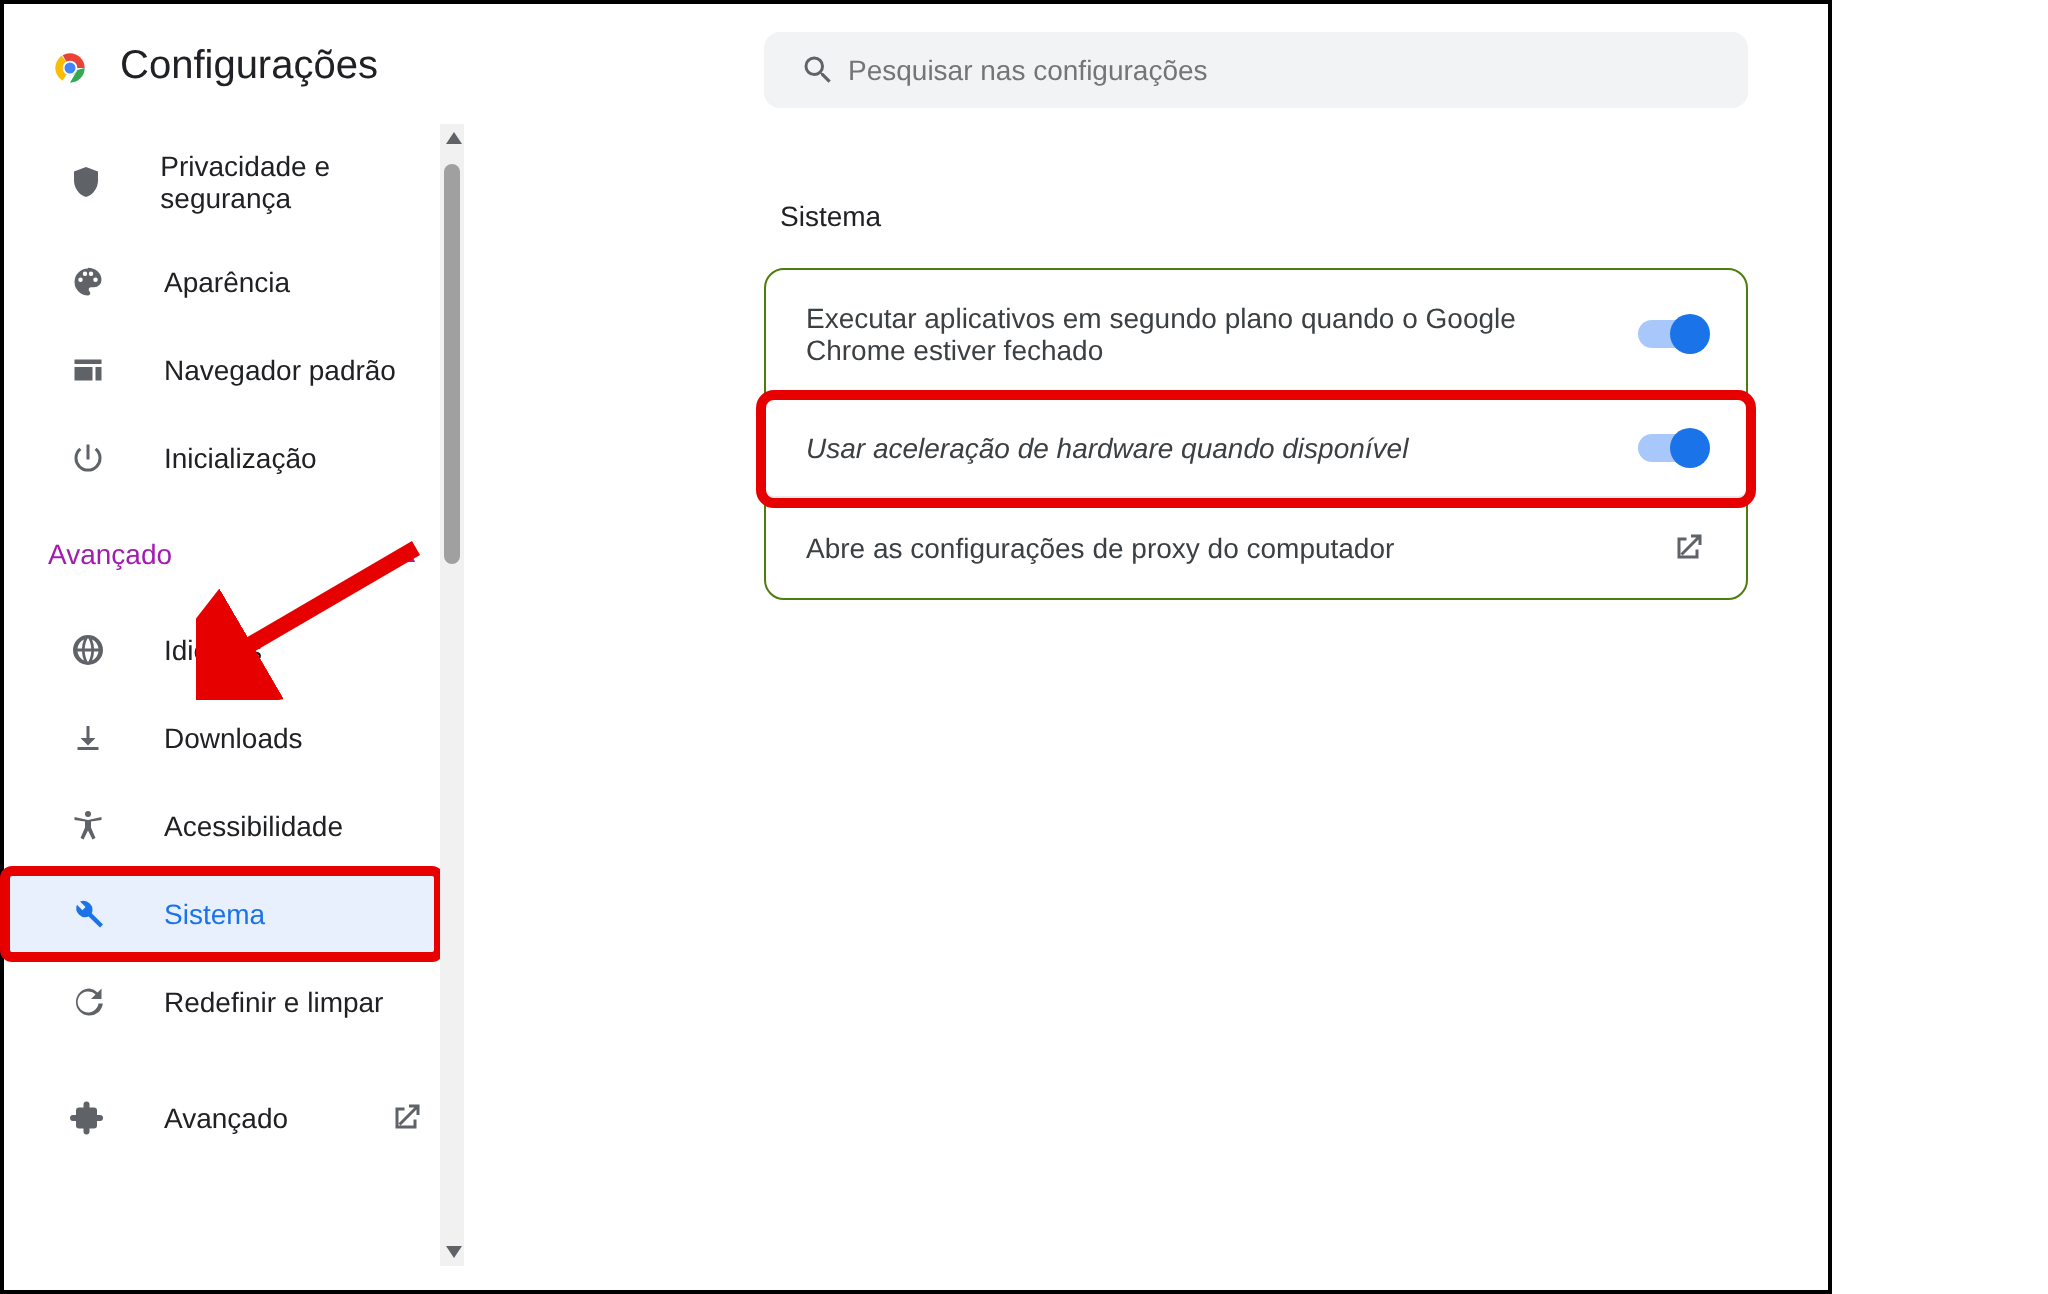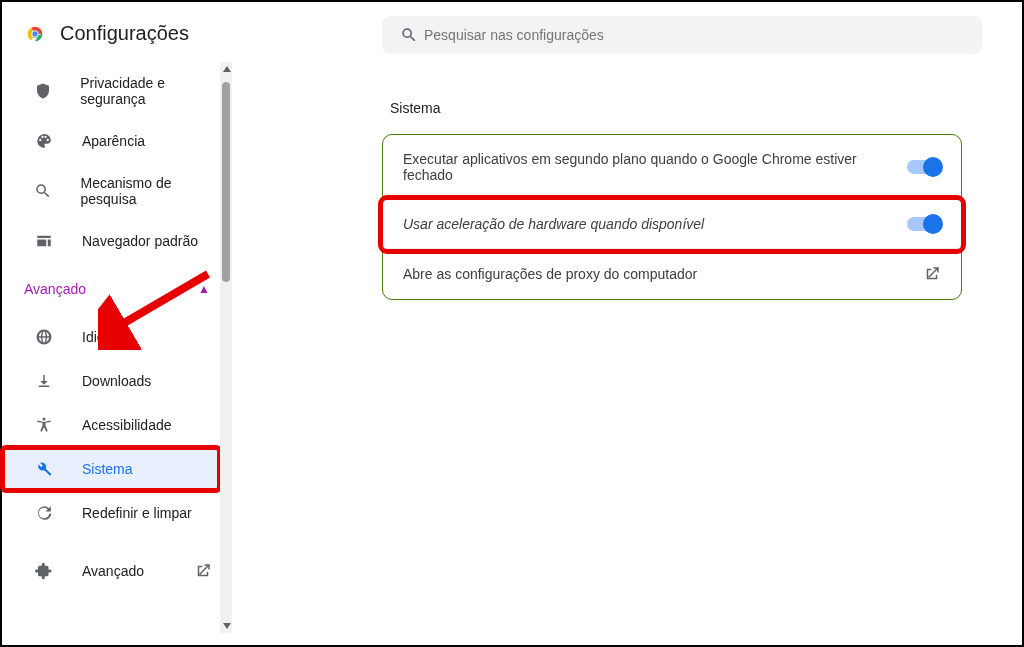--- a/index.html
+++ b/index.html
@@ -6,21 +6,21 @@
   body {
     font-family: Arial, sans-serif;
     background: #fff;
     width: 1024px;
     height: 647px;
     overflow: hidden;
     position: relative;
   }
   .frame {
     border: 2px solid #000;
-    width: 1024px;
+    width: 916px;
     height: 647px;
     display: flex;
     position: relative;
   }
   .sidebar {
     width: 230px;
     height: 100%;
     padding-top: 12px;
     position: relative;
     flex-shrink: 0;
@@ -230,32 +230,32 @@
           <span class="icon">
             <svg width="18" height="18" viewBox="0 0 24 24">
               <path fill="currentColor" d="M12 3a9 9 0 0 0 0 18c1 0 1.5-.8 1.5-1.5 0-.5-.2-.9-.5-1.2-.3-.3-.5-.7-.5-1.3 0-1 .8-1.5 1.5-1.5H16a5 5 0 0 0 5-5c0-4.4-4-8-9-8zM7 12a1.5 1.5 0 1 1 0-3 1.5 1.5 0 0 1 0 3zm3-4a1.5 1.5 0 1 1 0-3 1.5 1.5 0 0 1 0 3zm4 0a1.5 1.5 0 1 1 0-3 1.5 1.5 0 0 1 0 3zm3 4a1.5 1.5 0 1 1 0-3 1.5 1.5 0 0 1 0 3z"></path>
             </svg>
           </span>
           <span>Aparência</span>
         </li>
         <li class="nav-item">
           <span class="icon">
             <svg width="18" height="18" viewBox="0 0 24 24">
-              <path fill="currentColor" d="M15.5 14h-.79l-.28-.27A6.47 6.47 0 0 0 16 9.5 6.5 6.5 0 1 0 9.5 16a6.47 6.47 0 0 0 4.23-1.57l.27.28v.79L19 20.49 20.49 19 15.5 14zM9.5 14C7 14 5 12 5 9.5S7 5 9.5 5 14 7 14 9.5 12 14 9.5 14z"></path>
-            </svg>
-          </span>
-          <span>Mecanismo de pesquisa</span>
-        </li>
-        <li class="nav-item">
-          <span class="icon">
-            <svg width="18" height="18" viewBox="0 0 24 24">
               <path fill="currentColor" d="M3 5h18v3H3V5zm0 5h12v9H3v-9zm14 0h4v9h-4v-9z"></path>
             </svg>
           </span>
           <span>Navegador padrão</span>
+        </li>
+        <li class="nav-item">
+          <span class="icon">
+            <svg width="18" height="18" viewBox="0 0 24 24">
+              <path fill="currentColor" d="M13 3h-2v10h2V3zm4.8 2.2l-1.4 1.4A7 7 0 1 1 7.6 6.6L6.2 5.2a9 9 0 1 0 11.6 0z"></path>
+            </svg>
+          </span>
+          <span>Inicialização</span>
         </li>
       </ul>
 
     <div class="advanced-header">
       <span>Avançado</span>
       <span class="chevron">▲</span>
     </div>
 
     <ul class="nav-list" id="nav-adv">
         <li class="nav-item">

